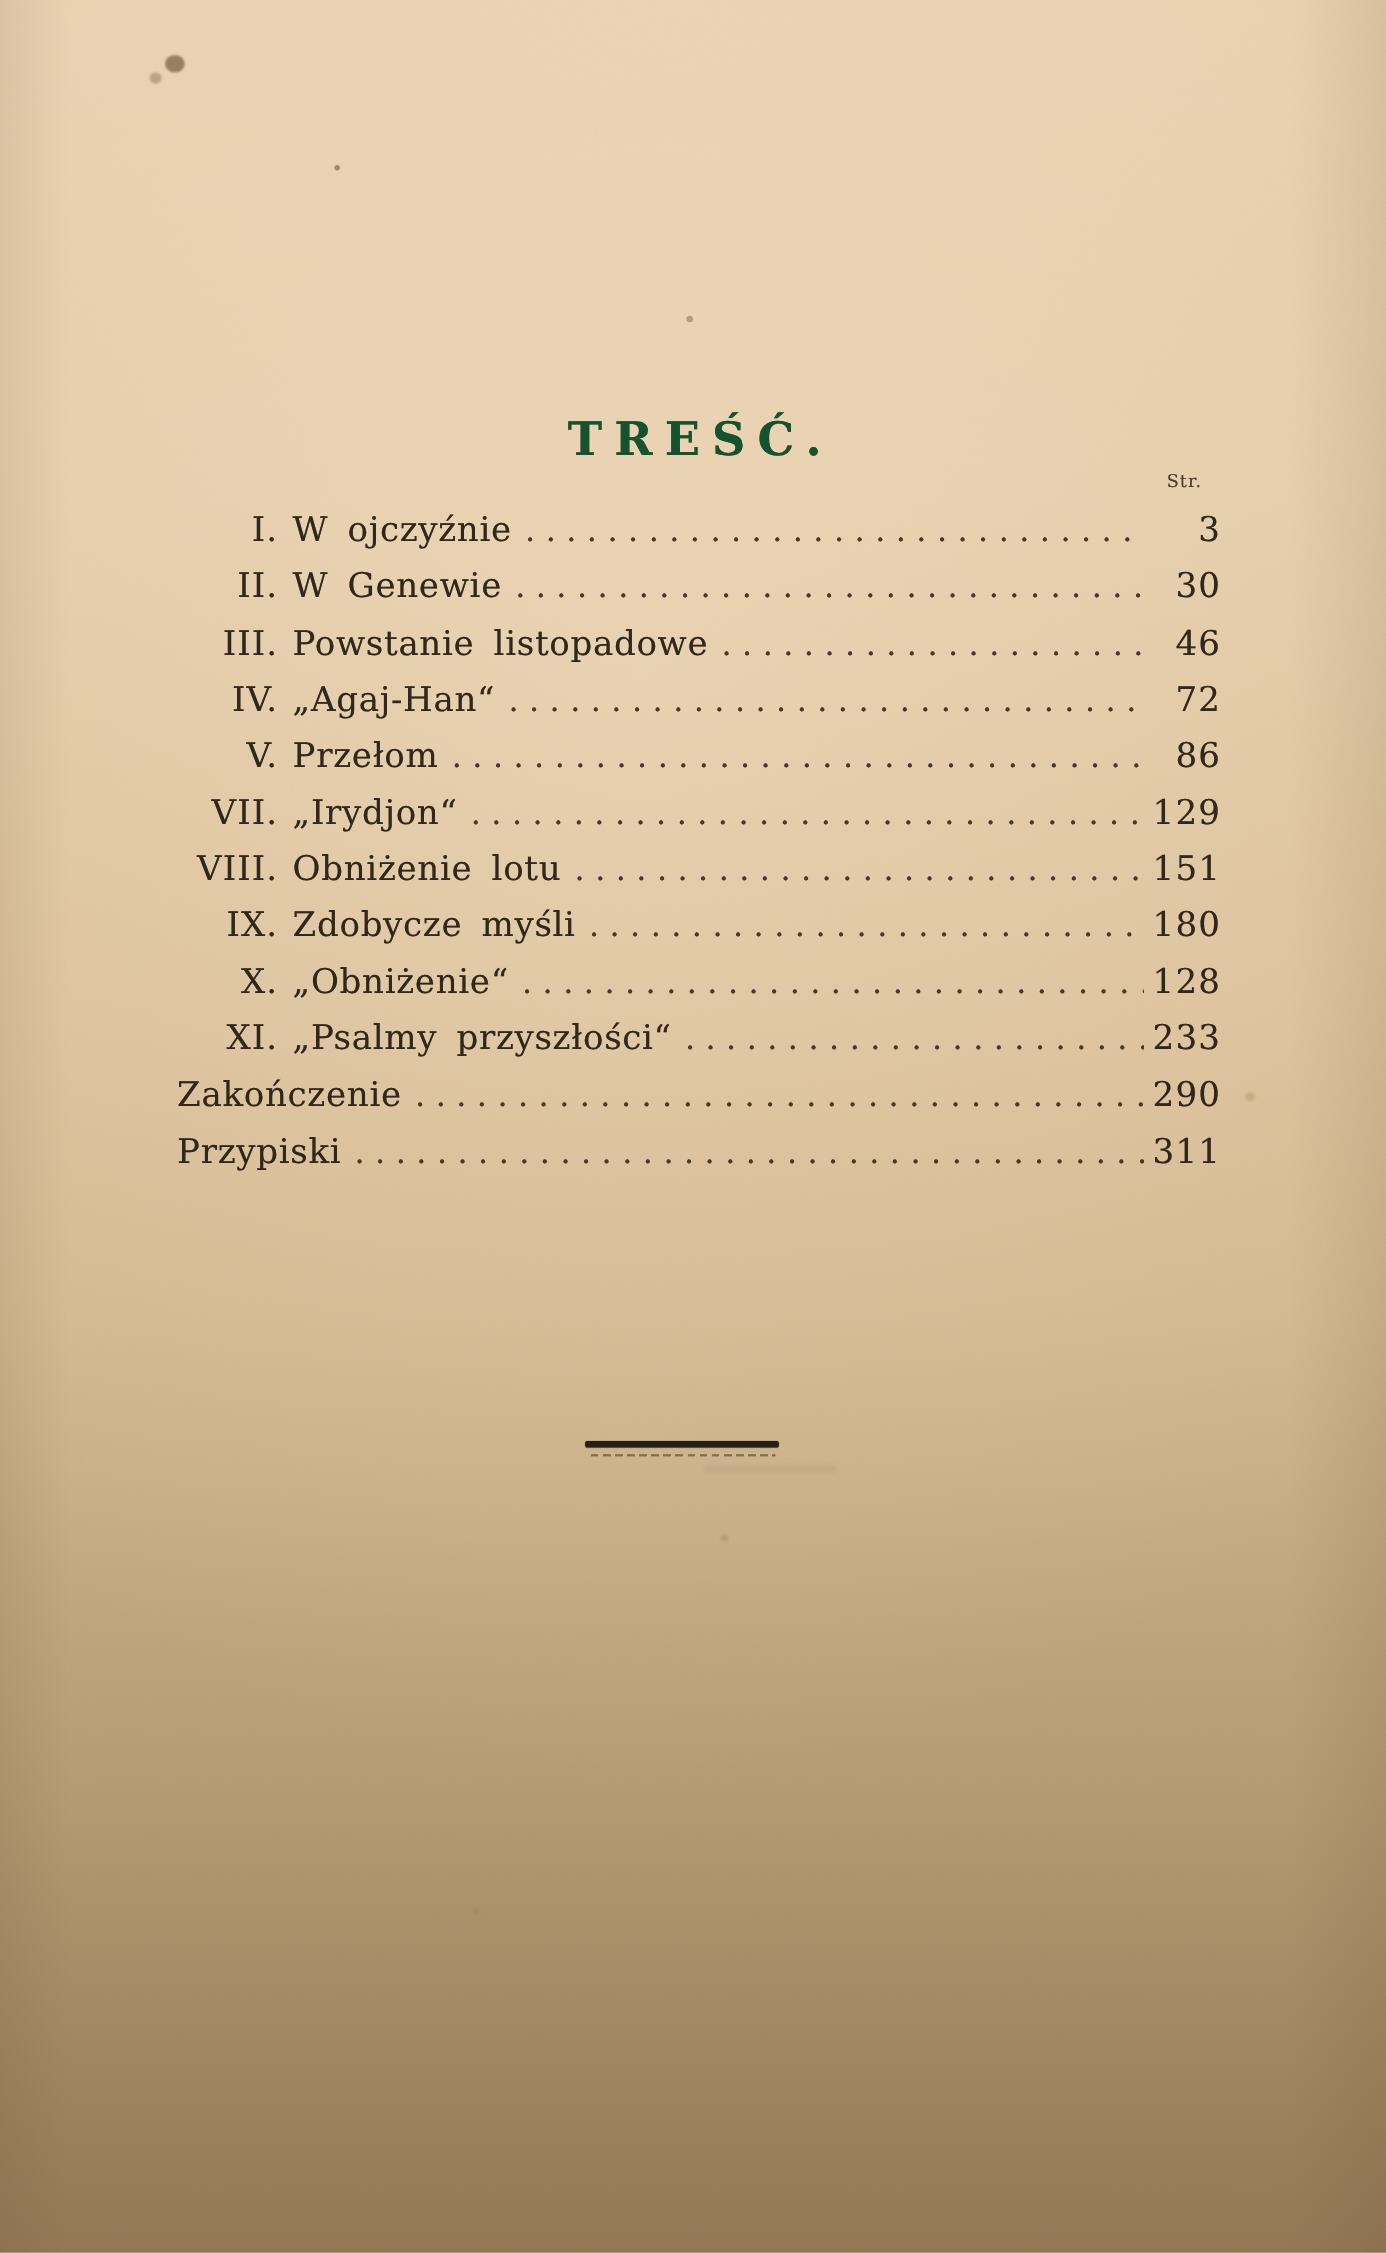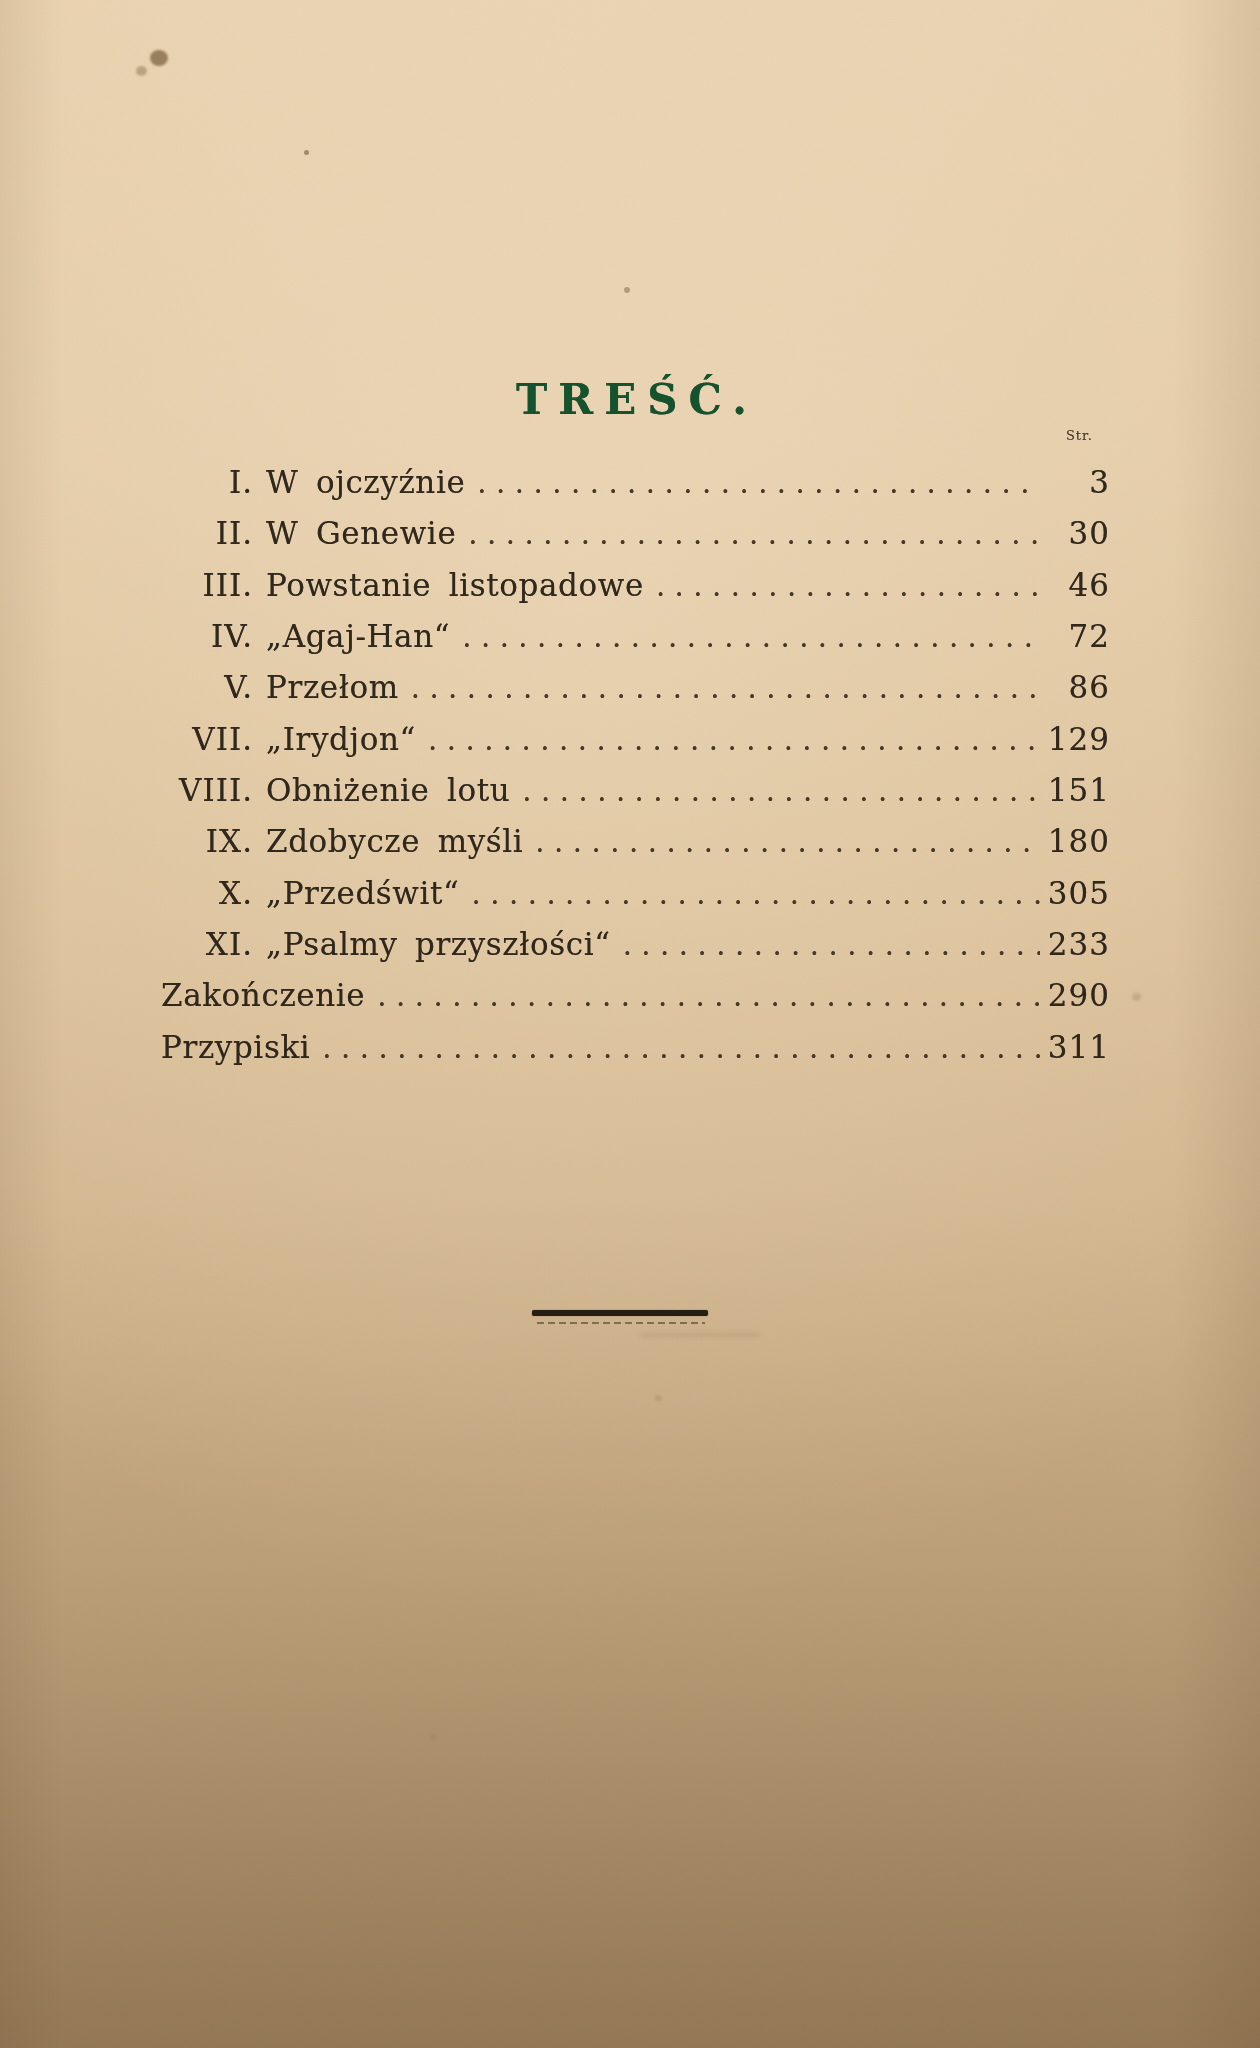--- a/index.html
+++ b/index.html
@@ -20,21 +20,21 @@
   .texture{position:absolute;inset:0;pointer-events:none;opacity:0.05;mix-blend-mode:multiply;}
 
   .title{
     position:absolute;top:375px;left:477px;width:320px;
     text-align:center;font-size:42px;font-weight:bold;
     letter-spacing:11px;color:#14532d;white-space:nowrap;
     text-shadow:0 0 0.6px rgba(43,36,27,.65);
   }
   .str-header{
     position:absolute;top:428px;right:167px;
-    font-size:13px;color:#4a3e30;letter-spacing:1px;
+    font-size:16px;color:#4a3e30;letter-spacing:1px;
     text-shadow:0 0 0.4px rgba(74,62,48,.5);
   }
   .toc{
     position:absolute;top:464px;left:153px;width:957px;
     font-size:31px;color:rgba(43,35,24,0.94);
     text-shadow:0 0 0.5px rgba(50,40,28,.55);
   }
   .toc-row{display:flex;align-items:baseline;height:51.33px;}
   .roman{flex:none;width:100px;text-align:right;letter-spacing:1px;}
   .label{margin-left:13px;white-space:nowrap;letter-spacing:0.6px;word-spacing:7px;}
@@ -143,23 +143,23 @@
         <span class="pagenum">151</span>
       </div>
       <div class="toc-row">
         <span class="roman">IX.</span>
         <span class="label">Zdobycze myśli</span>
         <span class="leader"></span>
         <span class="pagenum">180</span>
       </div>
       <div class="toc-row">
         <span class="roman">X.</span>
-        <span class="label">„Przedświt“</span>
+        <span class="label">„Obniżenie“</span>
         <span class="leader"></span>
-        <span class="pagenum">305</span>
+        <span class="pagenum">128</span>
       </div>
       <div class="toc-row">
         <span class="roman">XI.</span>
         <span class="label">„Psalmy przyszłości“</span>
         <span class="leader"></span>
         <span class="pagenum">233</span>
       </div>
       <div class="toc-row">
         <span class="label no-num">Zakończenie</span>
         <span class="leader"></span>

